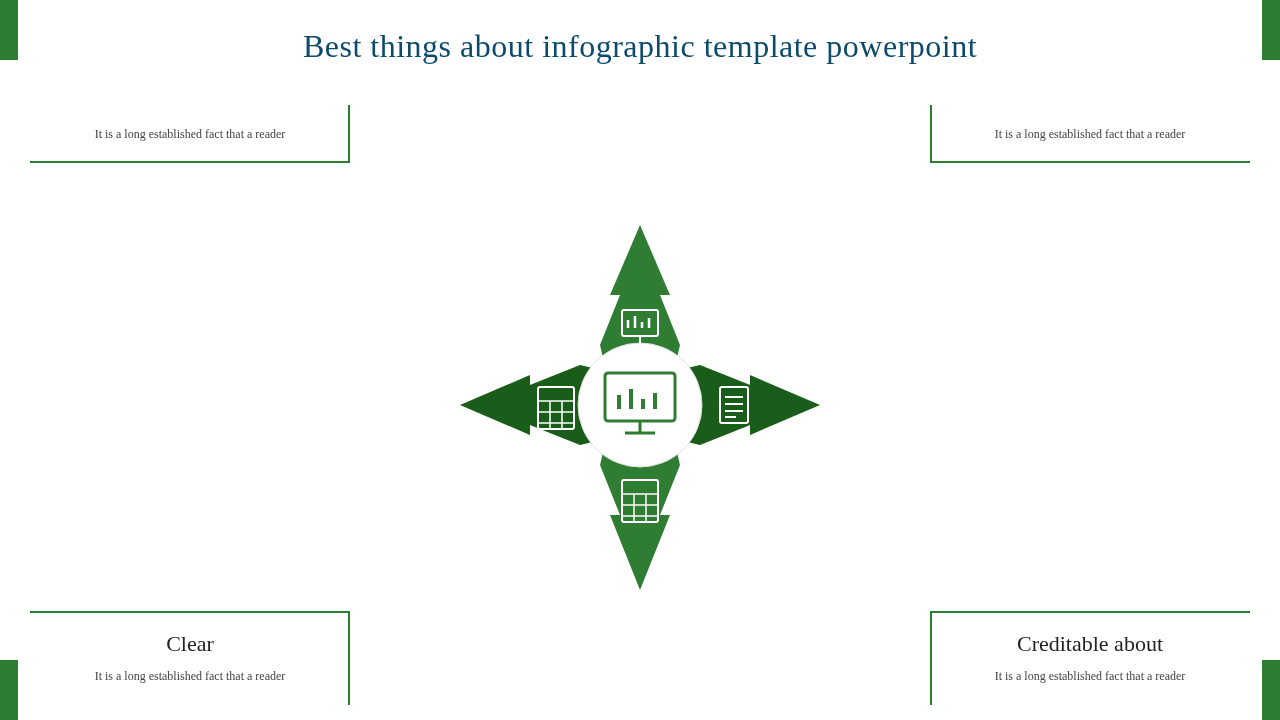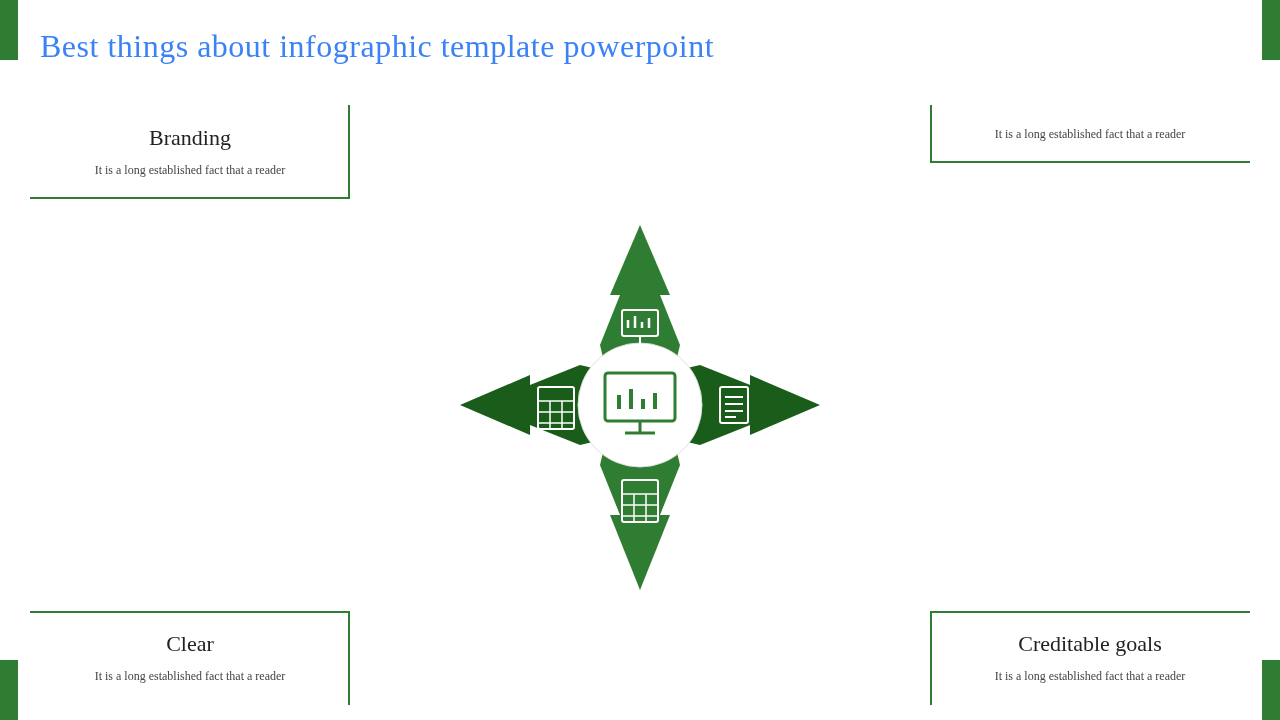--- a/index.html
+++ b/index.html
@@ -6,23 +6,24 @@
     body {
       width: 1280px;
       height: 720px;
       background: #fff;
       font-family: 'Georgia', serif;
       overflow: hidden;
       position: relative;
     }
 
     .page-title {
+      text-align: center;
       font-size: 32px;
       font-weight: 400;
-      color: #3b82f6;
+      color: #0c4a6e;
       padding: 28px 40px 10px;
       letter-spacing: 0.5px;
     }
 
     
     .corner {
       position: absolute;
       width: 18px;
       height: 60px;
       background: #2e7d32;
@@ -133,35 +134,34 @@
 <div class="corner corner-tl"></div>
 <div class="corner corner-tr"></div>
 <div class="corner corner-bl"></div>
 <div class="corner corner-br"></div>
 
 <h1 class="page-title">Best things about infographic template powerpoint</h1>
 
 <div class="content">
 
   <div class="info-box box-tl">
-    <div class="info-box-title">Branding</div>
     <div class="info-box-text">It is a long established fact that a reader</div>
   </div>
 
   <div class="info-box box-tr">
     <div class="info-box-text">It is a long established fact that  a reader</div>
   </div>
 
   <div class="info-box box-bl">
     <div class="info-box-title">Clear</div>
     <div class="info-box-text">It is a long established fact that  a reader</div>
   </div>
 
   <div class="info-box box-br">
-    <div class="info-box-title">Creditable goals</div>
+    <div class="info-box-title">Creditable about</div>
     <div class="info-box-text">It is a long established fact that  a reader</div>
   </div>
 
   <div class="center-graphic">
     <svg viewBox="0 0 420 420" xmlns="http://www.w3.org/2000/svg" width="420" height="420">
 
       <polygon points="210,50 250,150 210,320 170,150" fill="#2e7d32"></polygon>
 
       <polygon points="210,30 240,100 180,100" fill="#2e7d32"></polygon>
 

